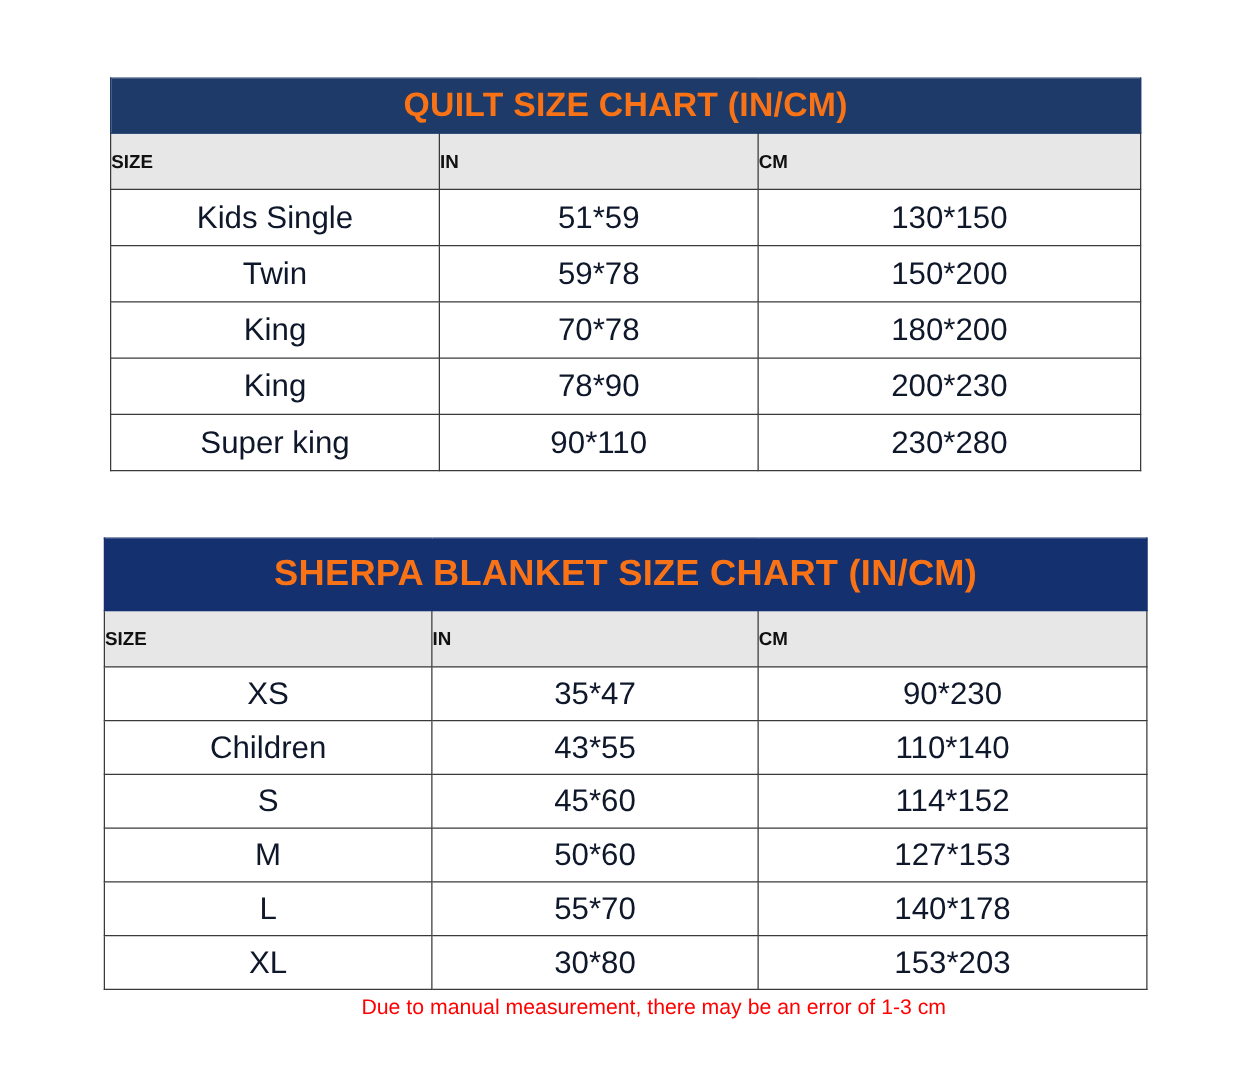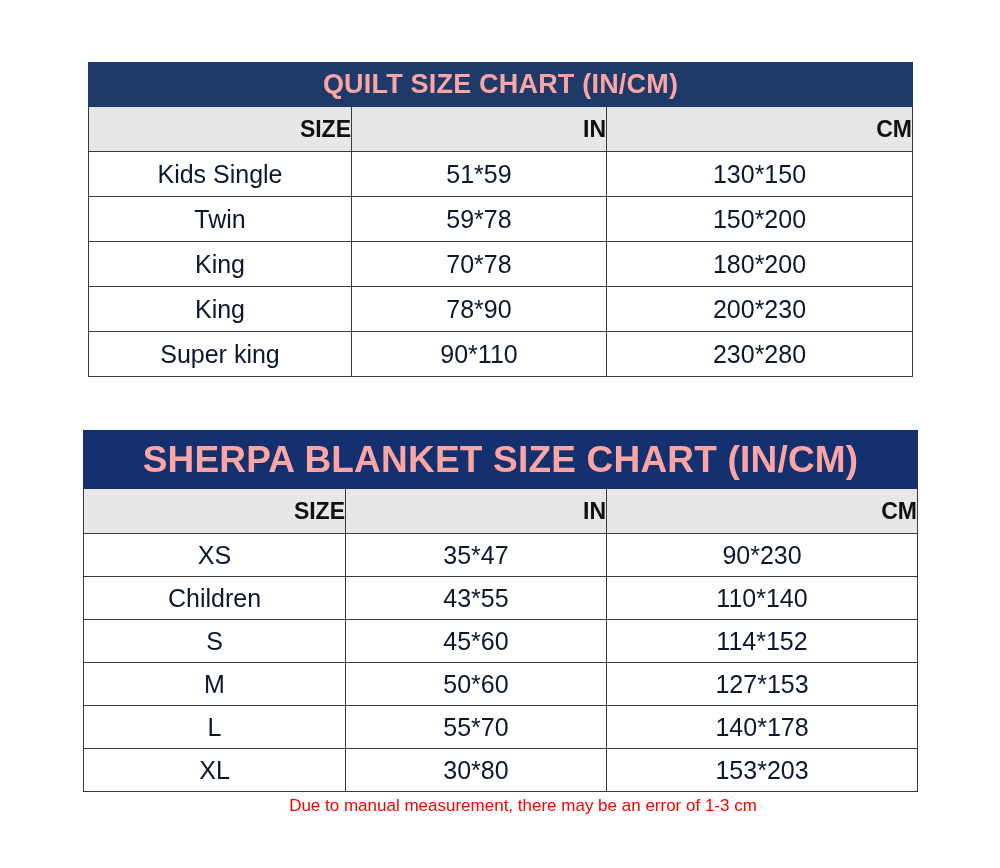--- a/index.html
+++ b/index.html
@@ -42,46 +42,46 @@
   table.size-table td,
   table.size-table th {
     border: 1px solid #3a3a3a;
     padding: 0;
     margin: 0;
   }
 
   
   .title-cell {
     background: #1e3a68;
-    color: #fca5a5;
+    color: #f97316;
     font-weight: bold;
     text-align: center;
     letter-spacing: 0.2px;
     border: 1px solid #1e3a68 !important;
   }
   #sherpa-chart .title-cell {
     background: #14306e;
     border: 1px solid #14306e !important;
   }
   #quilt-chart .title-cell {
     height: 43px;
     font-size: 27px;
   }
   #sherpa-chart .title-cell {
     height: 57px;
-    font-size: 37px;
+    font-size: 29px;
   }
 
   
   .col-head {
     background: #e7e7e7;
     color: #111111;
     font-weight: bold;
-    text-align: right;
-    font-size: 23px;
+    text-align: left;
+    font-size: 15px;
   }
   #quilt-chart .col-head { height: 44px; }
   #sherpa-chart .col-head { height: 44px; }
 
   
   .data-cell {
     background: #ffffff;
     color: #0f172a;
     text-align: center;
     font-size: 25px;

